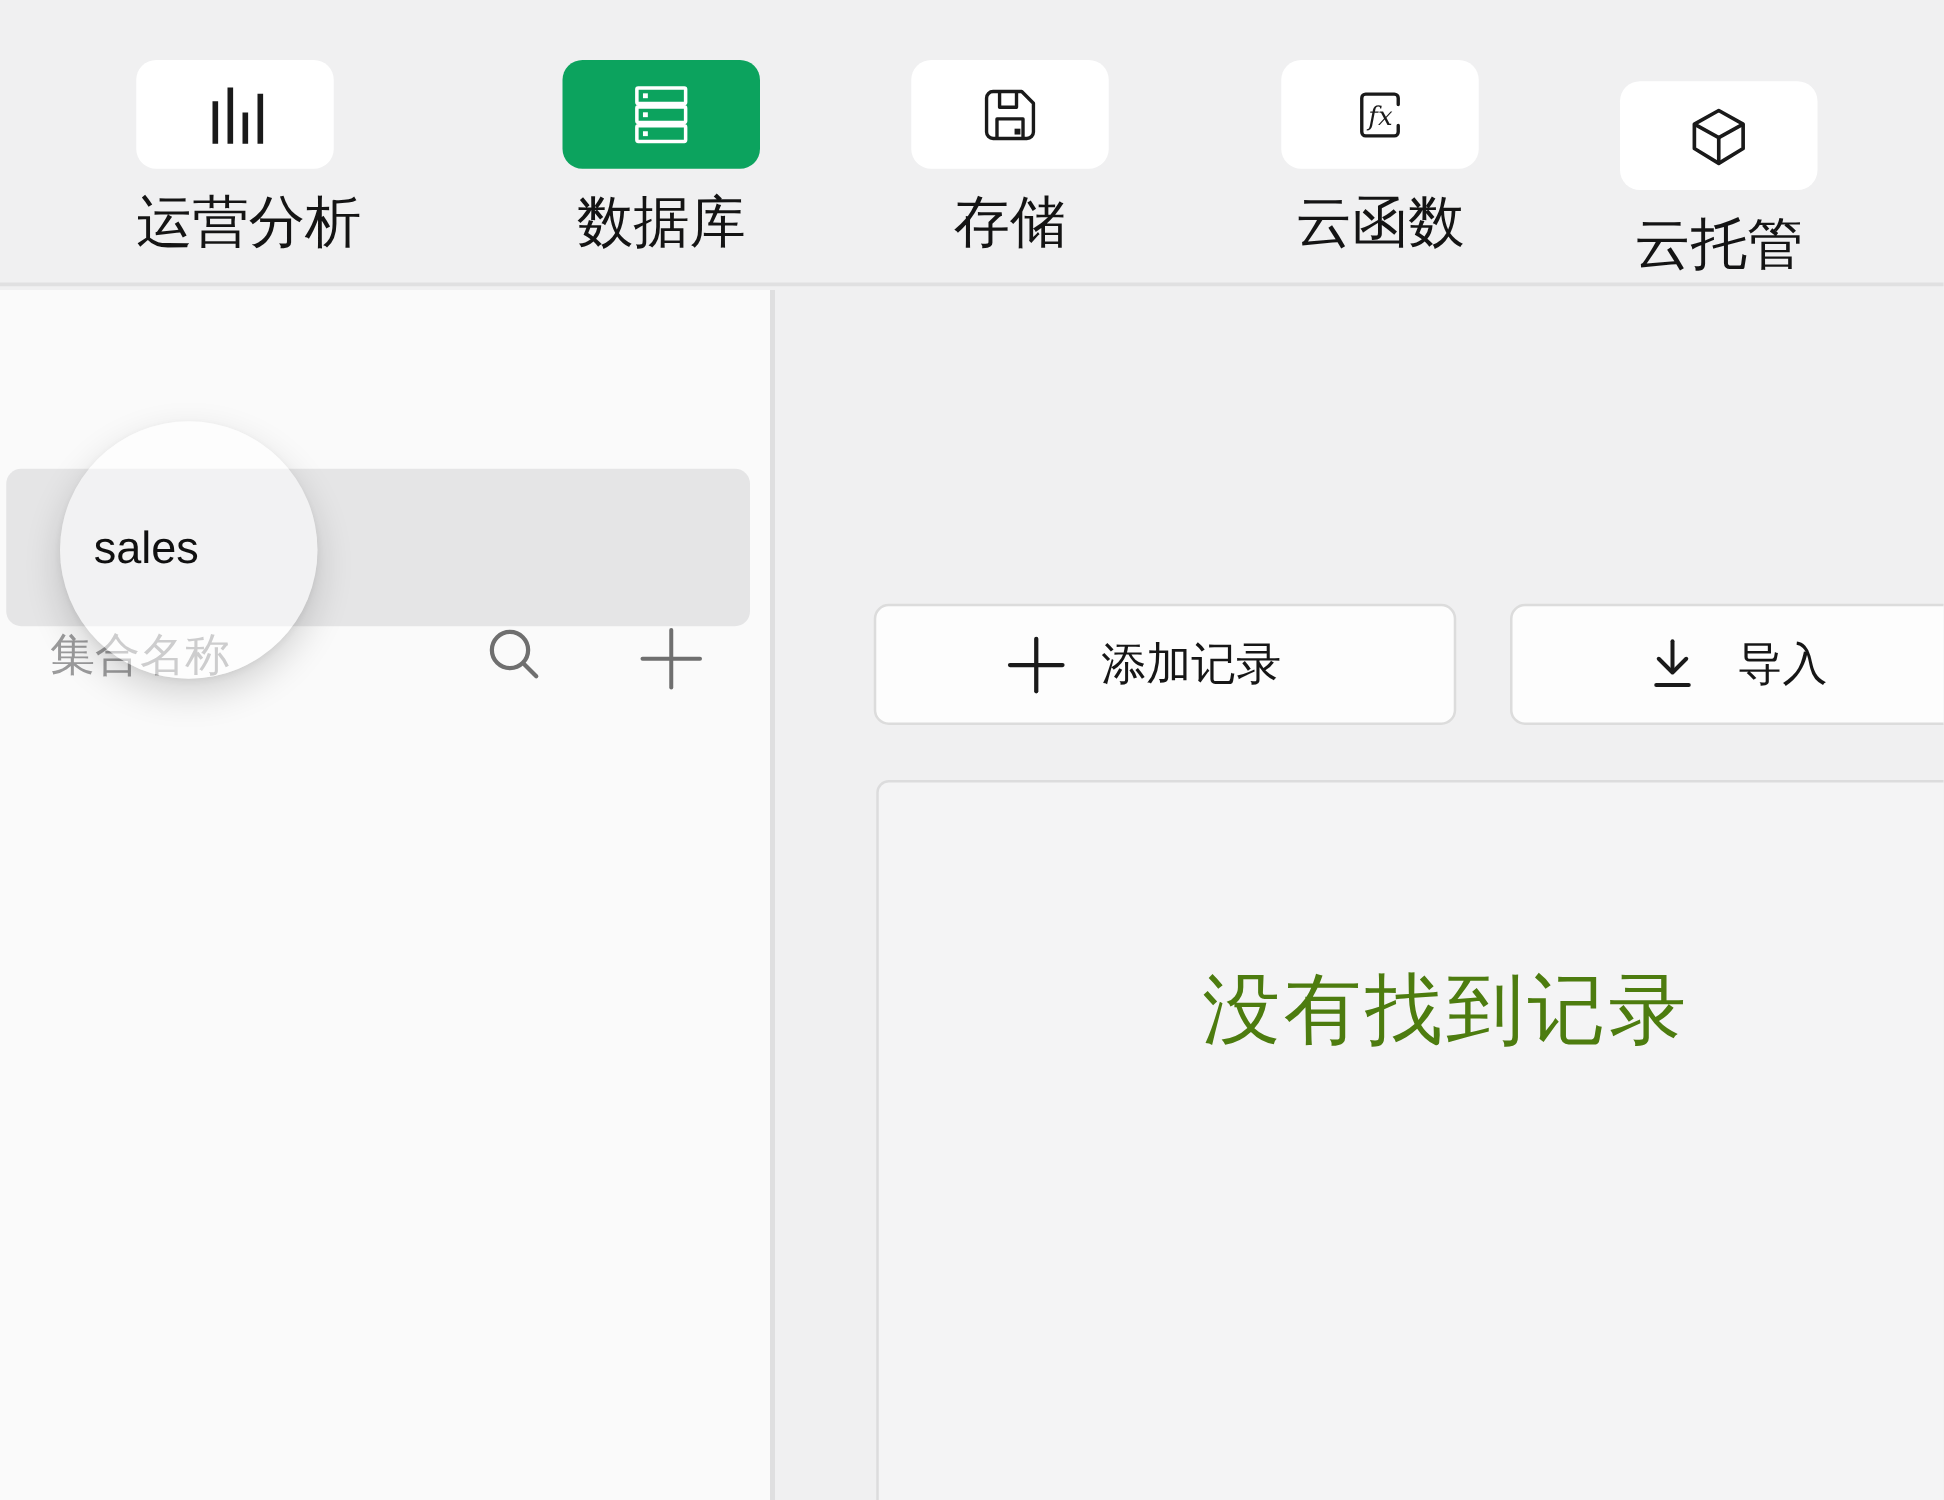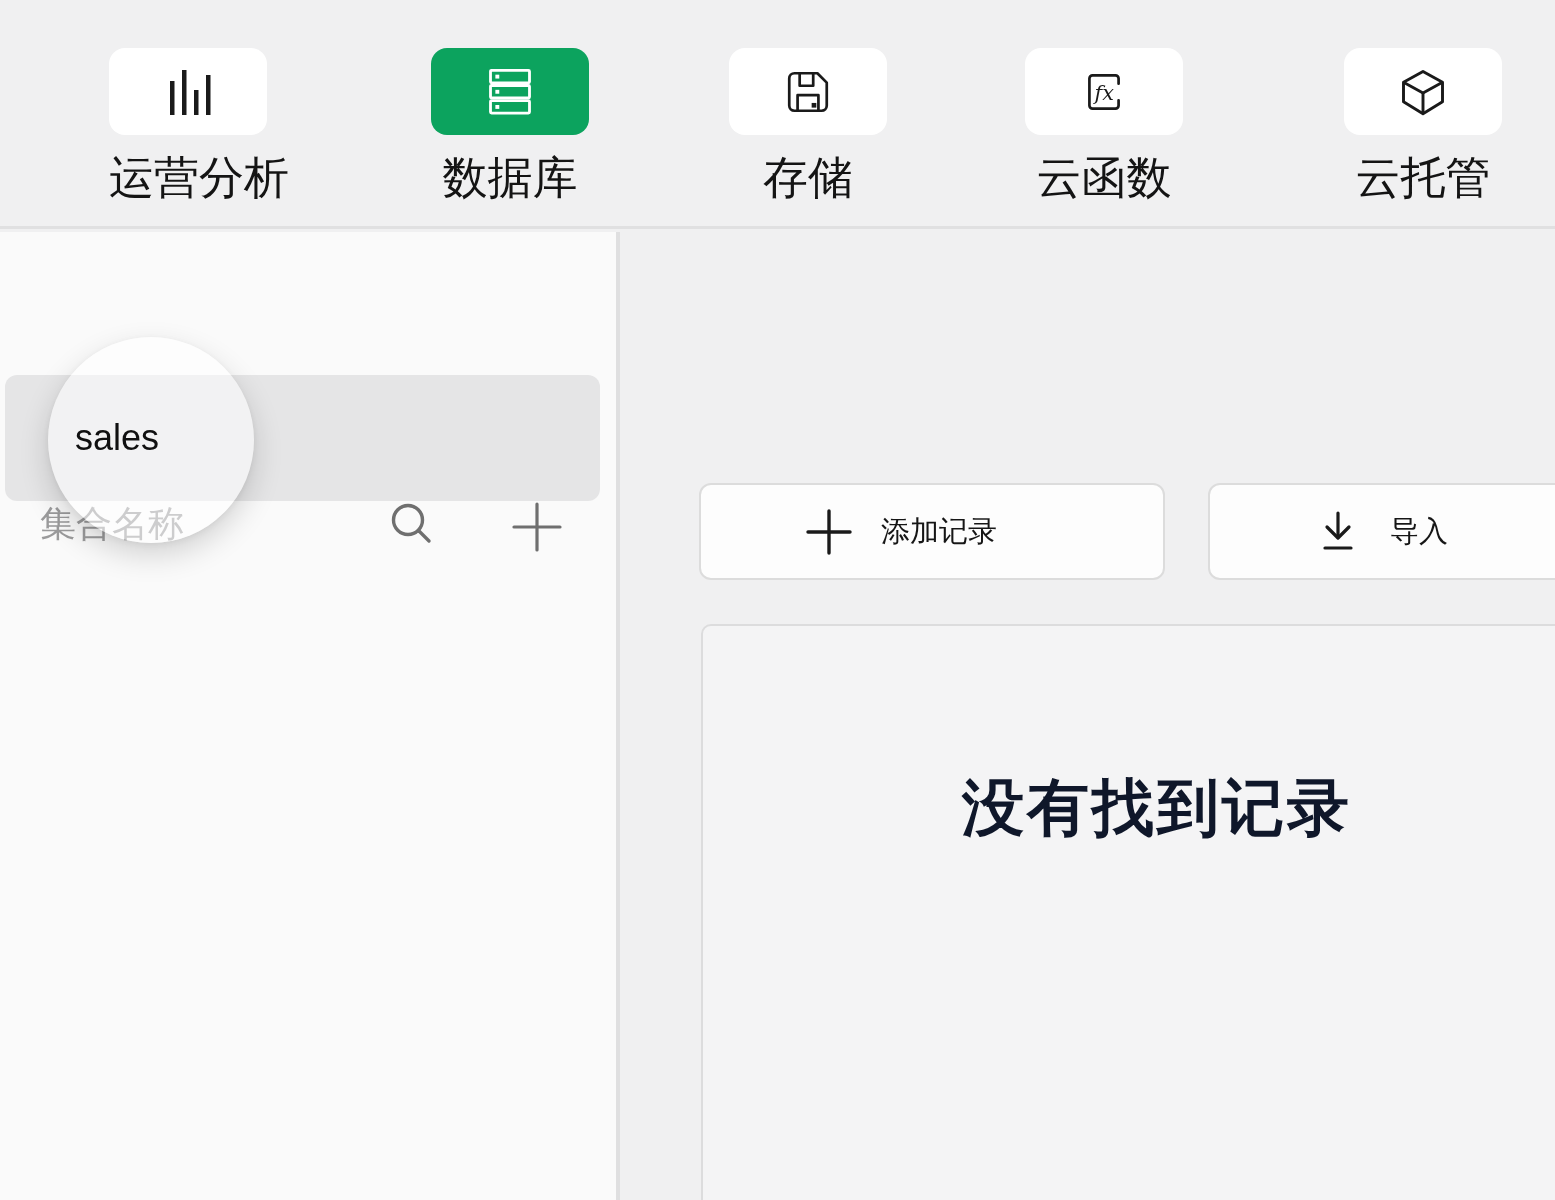--- a/index.html
+++ b/index.html
@@ -28,22 +28,22 @@
     border-radius:16px;
     display:flex; align-items:center; justify-content:center;
     cursor:pointer;
   }
   .tool-btn.active { background:#0ca35e; }
   .tool-label {
     display:block; margin-top:18px;
     font-size:45px; line-height:50px; color:#141414;
     white-space:nowrap;
   }
-  .ti-1 { left:109px; } .ti-2 { left:431px; } .ti-3 { left:729px; }
-  .ti-4 { left:1025px; } .ti-5 { left:1344px; }
+  .ti-1 { left:109px; } .ti-2 { left:450px; } .ti-3 { left:729px; }
+  .ti-4 { left:1025px; } .ti-5 { left:1296px;margin-top:17px; }
 
   
   .sidebar {
     position:absolute; left:0; top:232px; width:620px; bottom:0;
     background:#fafafa;
     border-right:4px solid #dfdfe0;
   }
   .filter-label {
     position:absolute; left:40px; top:266px;
     font-size:36px; line-height:52px; color:#9b9b9c;
@@ -77,39 +77,38 @@
   .content {
     position:absolute; left:620px; top:232px; width:935px; bottom:0;
     background:#f0f0f1; overflow:hidden;
   }
   .action-btn {
     position:absolute; top:251px; height:97px;
     background:#fdfdfd;
     border:2px solid #dcdcdc;
     border-radius:12px;
     display:flex; align-items:center; justify-content:flex-start;
-    font-family:inherit; font-size:29px; color:#161616;
+    font-family:inherit; font-size:36px; color:#161616;
     cursor:pointer; white-space:nowrap;
   }
   .add-record-btn { left:79px; width:466px; padding-left:104px; }
   .import-btn { left:588px; width:374px; padding-left:104px; }
   .btn-icon { flex:0 0 auto; margin-right:28px; }
 
   .records-panel {
     position:absolute; left:81px; top:392px; width:1100px; height:1000px;
     background:#f4f4f5;
     border:2px solid #dcdcdd;
     border-radius:10px;
   }
   .empty-message {
     position:absolute; left:454px; top:182px;
     transform:translate(-50%,-50%);
-    font-size:62px; letter-spacing:3px; color:#0f172a;
+    font-size:62px; letter-spacing:3px; color:#4d7c0f;
     white-space:nowrap;
-    font-weight:bold;
   }
 
   svg { display:block; }
 </style>
 </head>
 <body>
 
 <div class="app">
 
   <header class="toolbar">

